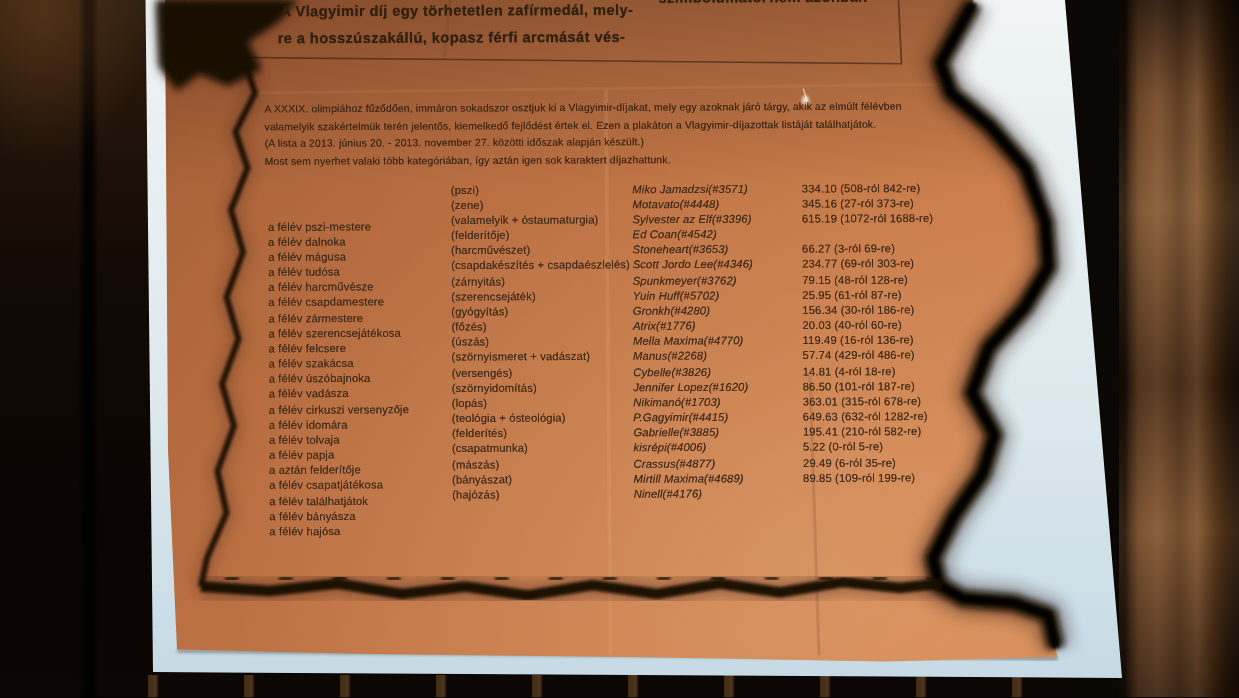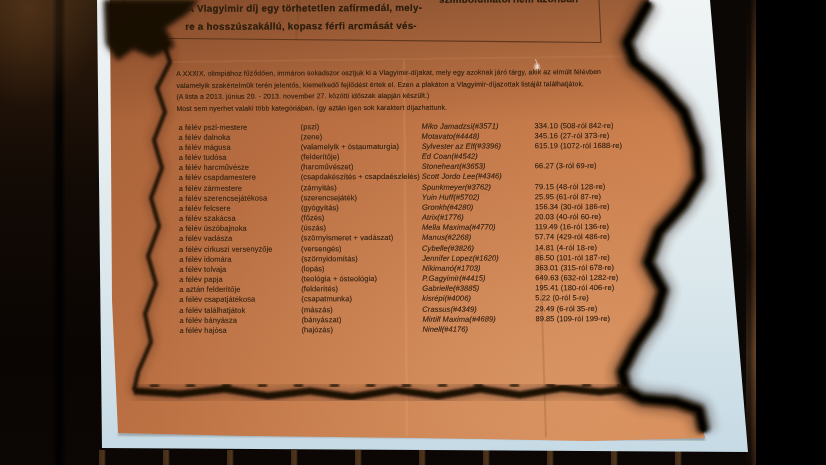--- a/index.html
+++ b/index.html
@@ -1,16 +1,16 @@
 <!DOCTYPE html>
 <html><head>
 <meta charset="utf-8">
 <style>
   html,body{margin:0;padding:0;background:#000;}
-  #stage{position:relative;width:756px;height:465px;overflow:hidden;background:#0b0704;
+  #stage{position:relative;width:826px;height:465px;overflow:hidden;background:#0b0704;
          font-family:"Liberation Sans",sans-serif;}
   .abs{position:absolute;}
 
   
   #wood-left{left:0;top:0;width:102px;height:465px;
     background:linear-gradient(180deg,#31200f 0%,#241509 14%,#120a05 40%,#0a0503 75%,#0c0704 100%);}
   #wood-left-seam{left:52px;top:0;width:14px;height:465px;
     background:linear-gradient(90deg,transparent,#000 35%,#000 65%,transparent);opacity:.85;}
   #wood-left-top{left:0;top:0;width:102px;height:110px;
     background:radial-gradient(ellipse at 28% 8%,rgba(104,64,30,.55),transparent 70%);}
@@ -26,21 +26,21 @@
   
   #poster-text{left:0;top:0;width:826px;height:465px;color:#3e2817;
     transform:rotate(-0.25deg);transform-origin:160px 230px;}
   .hline{position:absolute;font-weight:700;font-size:9.8px;letter-spacing:.25px;color:#31200f;
     white-space:nowrap;text-shadow:0 0 .5px rgba(49,32,15,.8);}
   .iline{position:absolute;font-size:6.9px;letter-spacing:.12px;color:#3c2614;white-space:nowrap;
     text-shadow:0 0 .4px rgba(60,38,20,.7);}
   #awards-table{position:absolute;left:179px;top:122.5px;width:545px;}
   .trow{display:flex;height:10.18px;font-size:7.5px;letter-spacing:.08px;color:#40291706;
     color:#402a18;white-space:nowrap;text-shadow:0 0 .4px rgba(64,42,24,.7);}
-  .c-cat{width:122px;overflow:visible;}
+  .c-cat{width:122px;overflow:visible;margin-top:24px;}
   .c-disc{width:121px;overflow:visible;}
   .c-win{width:113px;overflow:visible;font-style:italic;}
   .c-score{flex:1;}
 </style>
 </head>
 <body>
 
 <div id="stage">
 
   <div class="abs" id="wood-left"></div>
@@ -179,20 +179,21 @@
         <div class="trow">
           <span class="c-cat">a félév harcművésze</span>
           <span class="c-disc">(harcművészet)</span>
           <span class="c-win">Stoneheart(#3653)</span>
           <span class="c-score">66.27 (3-ról 69-re)</span>
         </div>
         <div class="trow">
           <span class="c-cat">a félév csapdamestere</span>
           <span class="c-disc">(csapdakészítés + csapdaészlelés)</span>
           <span class="c-win">Scott Jordo Lee(#4346)</span>
+          <span class="c-score">234.77 (69-ról 303-re)</span>
         </div>
         <div class="trow">
           <span class="c-cat">a félév zármestere</span>
           <span class="c-disc">(zárnyitás)</span>
           <span class="c-win">Spunkmeyer(#3762)</span>
           <span class="c-score">79.15 (48-ról 128-re)</span>
         </div>
         <div class="trow">
           <span class="c-cat">a félév szerencsejátékosa</span>
           <span class="c-disc">(szerencsejáték)</span>
@@ -244,32 +245,32 @@
         <div class="trow">
           <span class="c-cat">a félév papja</span>
           <span class="c-disc">(teológia + ósteológia)</span>
           <span class="c-win">P.Gagyimir(#4415)</span>
           <span class="c-score">649.63 (632-ról 1282-re)</span>
         </div>
         <div class="trow">
           <span class="c-cat">a aztán felderítője</span>
           <span class="c-disc">(felderítés)</span>
           <span class="c-win">Gabrielle(#3885)</span>
-          <span class="c-score">195.41 (180-ról 406-re)</span>
+          <span class="c-score">195.41 (210-ról 582-re)</span>
         </div>
         <div class="trow">
           <span class="c-cat">a félév csapatjátékosa</span>
           <span class="c-disc">(csapatmunka)</span>
           <span class="c-win">kisrépi(#4006)</span>
           <span class="c-score">5.22 (0-ról 5-re)</span>
         </div>
         <div class="trow">
           <span class="c-cat">a félév találhatjátok</span>
           <span class="c-disc">(mászás)</span>
-          <span class="c-win">Crassus(#4349)</span>
+          <span class="c-win">Crassus(#4877)</span>
           <span class="c-score">29.49 (6-ról 35-re)</span>
         </div>
         <div class="trow">
           <span class="c-cat">a félév bányásza</span>
           <span class="c-disc">(bányászat)</span>
           <span class="c-win">Mirtill Maxima(#4689)</span>
           <span class="c-score">89.85 (109-ról 199-re)</span>
         </div>
         <div class="trow">
           <span class="c-cat">a félév hajósa</span>

